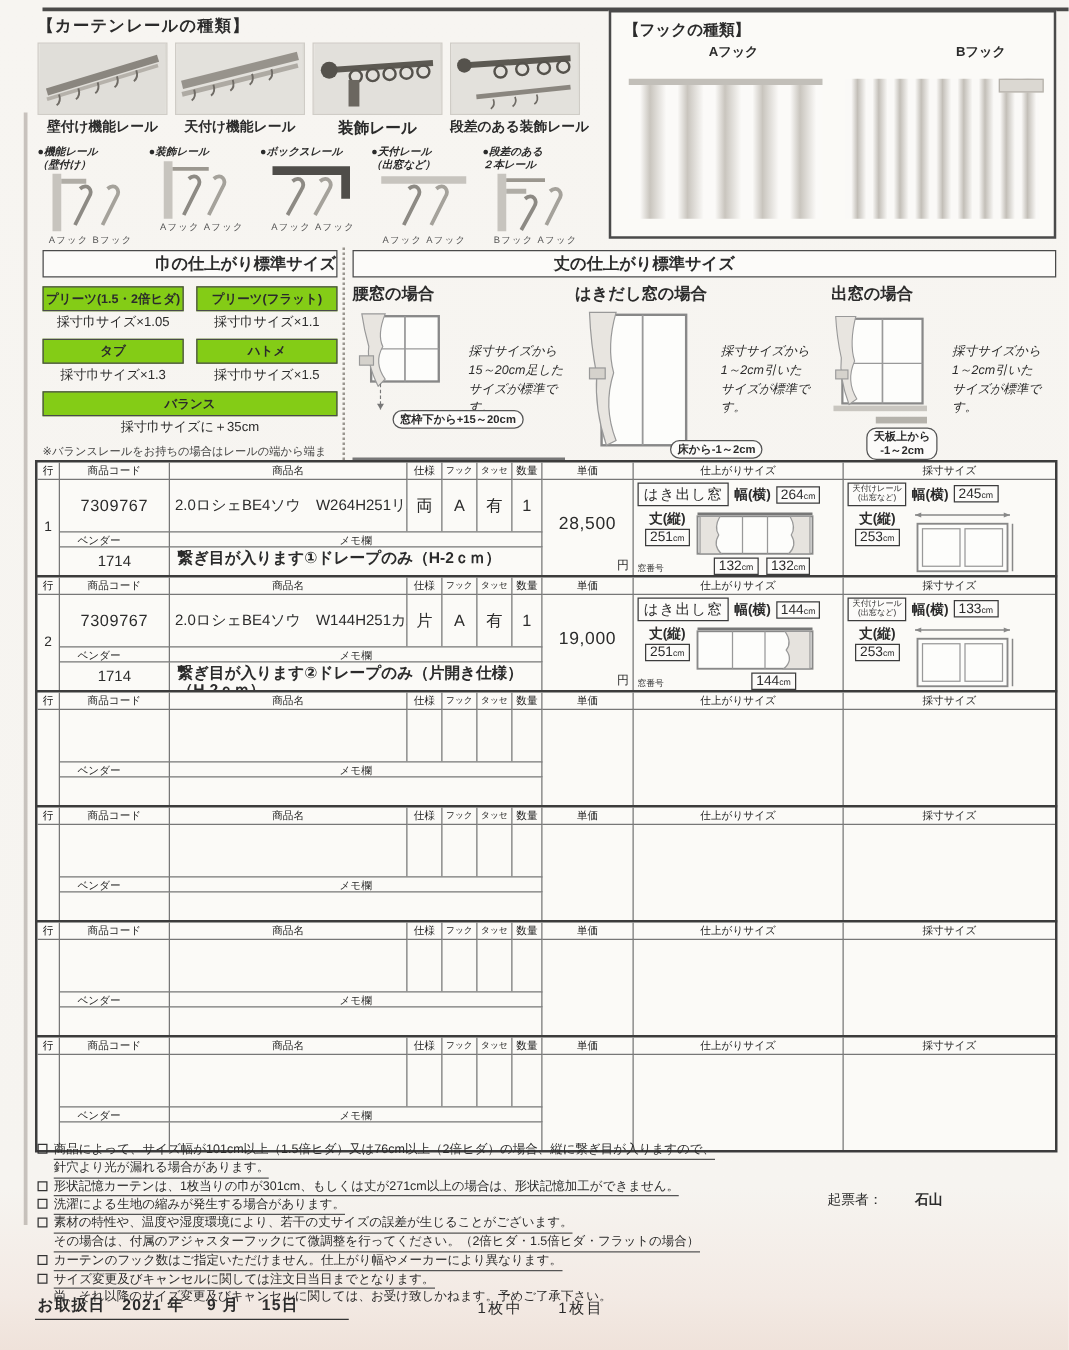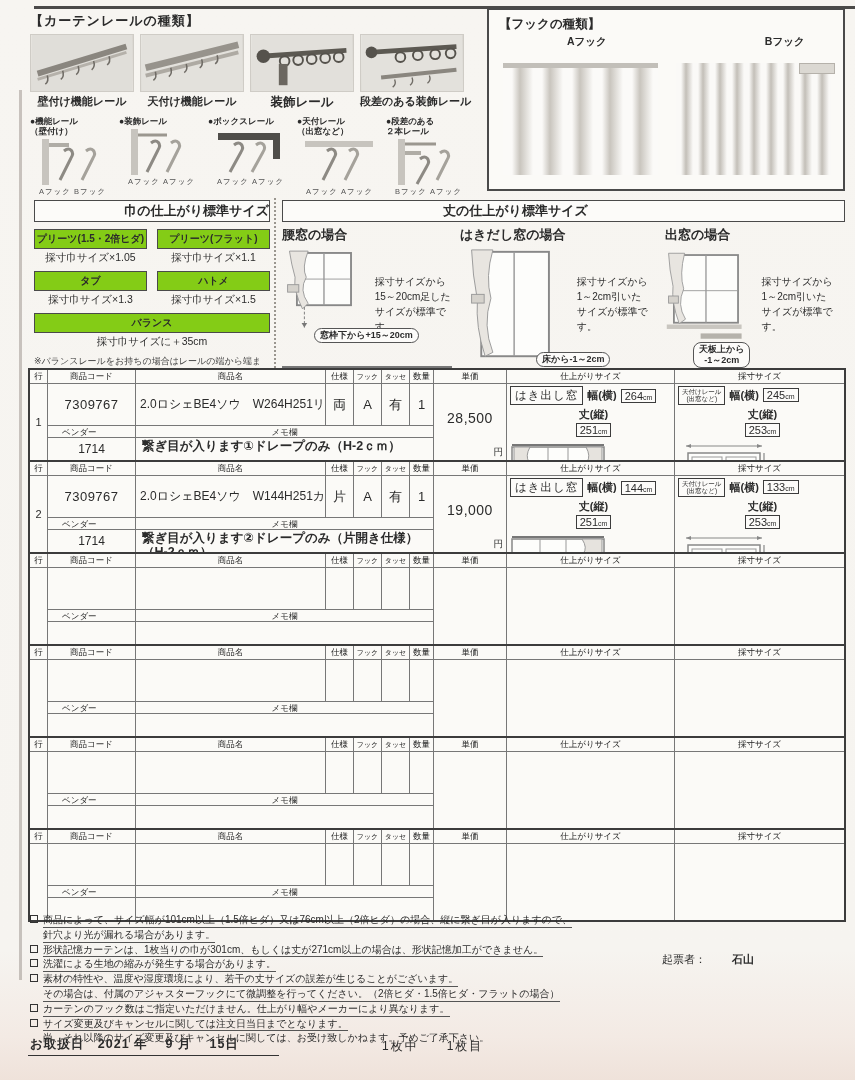--- a/index.html
+++ b/index.html
@@ -16,21 +16,21 @@
   
   .sec-rails{position:absolute;left:30px;top:12px;width:442px;}
   .rails-title{font-size:13px;font-weight:bold;letter-spacing:1px;}
   .rail-figs{display:flex;gap:6px;margin-top:4px;}
   .rail-fig{width:104px;text-align:center;}
   .rail-photo{width:100%;height:58px;background:linear-gradient(135deg,#e9e7e2,#d7d4ce 60%,#e4e2dd);border:1px solid #cfccc6;display:block;}
   .rail-cap{font-size:11px;font-weight:bold;margin-top:2px;white-space:nowrap;}
   .rail-fig:nth-child(3) .rail-cap{font-size:12.5px;}
   .mounts{display:flex;gap:4px;margin-top:6px;}
   .mount{width:85px;display:flex;flex-direction:column;align-items:center;}
-  .mount-label{font-size:8.5px;font-weight:bold;white-space:pre-line;line-height:1.15;align-self:flex-start;}
+  .mount-label{font-size:8.5px;font-weight:bold;white-space:pre-line;line-height:1.15;align-self:flex-start;font-style:italic;}
   .mount-art{width:78px;height:50px;}
   .mount-hooks{font-size:7.5px;color:#555;letter-spacing:1px;white-space:nowrap;}
 
   
   .sec-hooks{position:absolute;left:487px;top:8px;width:358px;height:183px;border:2px solid #4a4a4a;background:#fbfaf7;padding:6px 10px;}
   .hooks-title{font-size:12.5px;font-weight:bold;}
   .hooks-labels{display:flex;margin-top:2px;}
   .hooks-labels span{font-size:10.5px;font-weight:bold;}
   .hook-a-lbl{margin-left:68px;}
   .hook-b-lbl{margin-left:158px;}
@@ -49,21 +49,21 @@
   .w-val{font-size:10.5px;padding:2px 0 4px;}
   .w-span2{grid-column:1/3;}
   .w-note{font-size:9px;line-height:1.3;color:#444;margin-top:3px;}
   .div-dotted{position:absolute;left:274px;top:198px;height:170px;border-left:2px dotted #9a968f;}
 
   .sec-height{position:absolute;left:282px;top:200px;width:563px;}
   .h-title{border:1.5px solid #4a4a4a;background:#fcfbf9;font-size:13px;font-weight:bold;padding:1px 0 1px 160px;}
   .h-cases{display:flex;margin-top:4px;}
   .h-case{position:relative;}
   .h-case h4{font-size:13px;font-weight:bold;margin-bottom:2px;}
-  .h-body{display:flex;gap:20px;}
+  .h-body{display:flex;gap:20px;font-style:italic;}
   .h-desc{font-size:10px;line-height:1.5;white-space:pre-line;padding-top:28px;}
   .callout{border:1.5px solid #555;border-radius:8px;background:#fcfbf9;font-size:9px;font-weight:bold;padding:1px 5px;white-space:pre-line;text-align:center;line-height:1.2;}
   .floorbar{height:11px;background:repeating-linear-gradient(125deg,#b9b5ae 0 2px,#e7e4df 2px 6px);border-top:2px solid #777;}
   .floor-lbl{font-size:9px;text-align:center;}
 
   
   .order-table{position:absolute;left:28px;top:368px;width:818px;}
   .blk{display:grid;grid-template-columns:18px 88px 190px 28px 28px 28px 24px 73px 168px 1fr;grid-template-rows:14px 41px 13px 22px;border:2px solid #3c3c3c;margin-top:-2px;background:#fbfaf7;
     grid-template-areas:
     "h0 h1 h2 h3 h4 h5 h6 h7 h8 h9"
@@ -89,21 +89,21 @@
   .yen{position:absolute;bottom:1px;right:3px;font-size:9.5px;}
   .fin{grid-area:fin;padding:2px 3px;overflow:hidden;}
   .mea{grid-area:mea;border-right:none;padding:2px 3px;overflow:hidden;}
   .sz-top{display:flex;align-items:center;gap:4px;}
   .tagbox{border:1.5px solid #3c3c3c;background:#fcfbf9;font-weight:normal;text-align:center;}
   .tag-window{font-size:11.5px;padding:1px 4px;letter-spacing:1px;}
   .tag-rail{font-size:6.5px;line-height:1.15;padding:1px 3px;white-space:pre-line;}
   .dim-lbl{font-size:11px;font-weight:bold;white-space:nowrap;}
   .vbox{border:1.5px solid #3c3c3c;background:#fcfbf9;font-size:11px;padding:0 3px;white-space:nowrap;}
   .vbox .u{font-size:7px;}
-  .sz-mid{display:flex;gap:4px;margin-top:2px;flex-direction:column;}
+  .sz-mid{display:flex;gap:4px;margin-top:2px;}
   .sz-mid .left{display:flex;flex-direction:column;align-items:center;gap:1px;padding-left:6px;}
   .sz-bot{display:flex;align-items:flex-end;gap:6px;margin-top:1px;}
   .winno{font-size:7px;color:#333;}
   .sz-bot .boxes{display:flex;gap:6px;margin-left:34px;}
   svg{display:block;}
 
   
   .notes{position:absolute;left:30px;top:914px;width:800px;font-size:10px;line-height:1.28;}
   .note-line{display:flex;align-items:flex-start;margin-bottom:1px;}
   .cb{width:8px;height:8px;border:1.2px solid #333;display:inline-block;margin:1px 5px 0 0;flex:none;}

